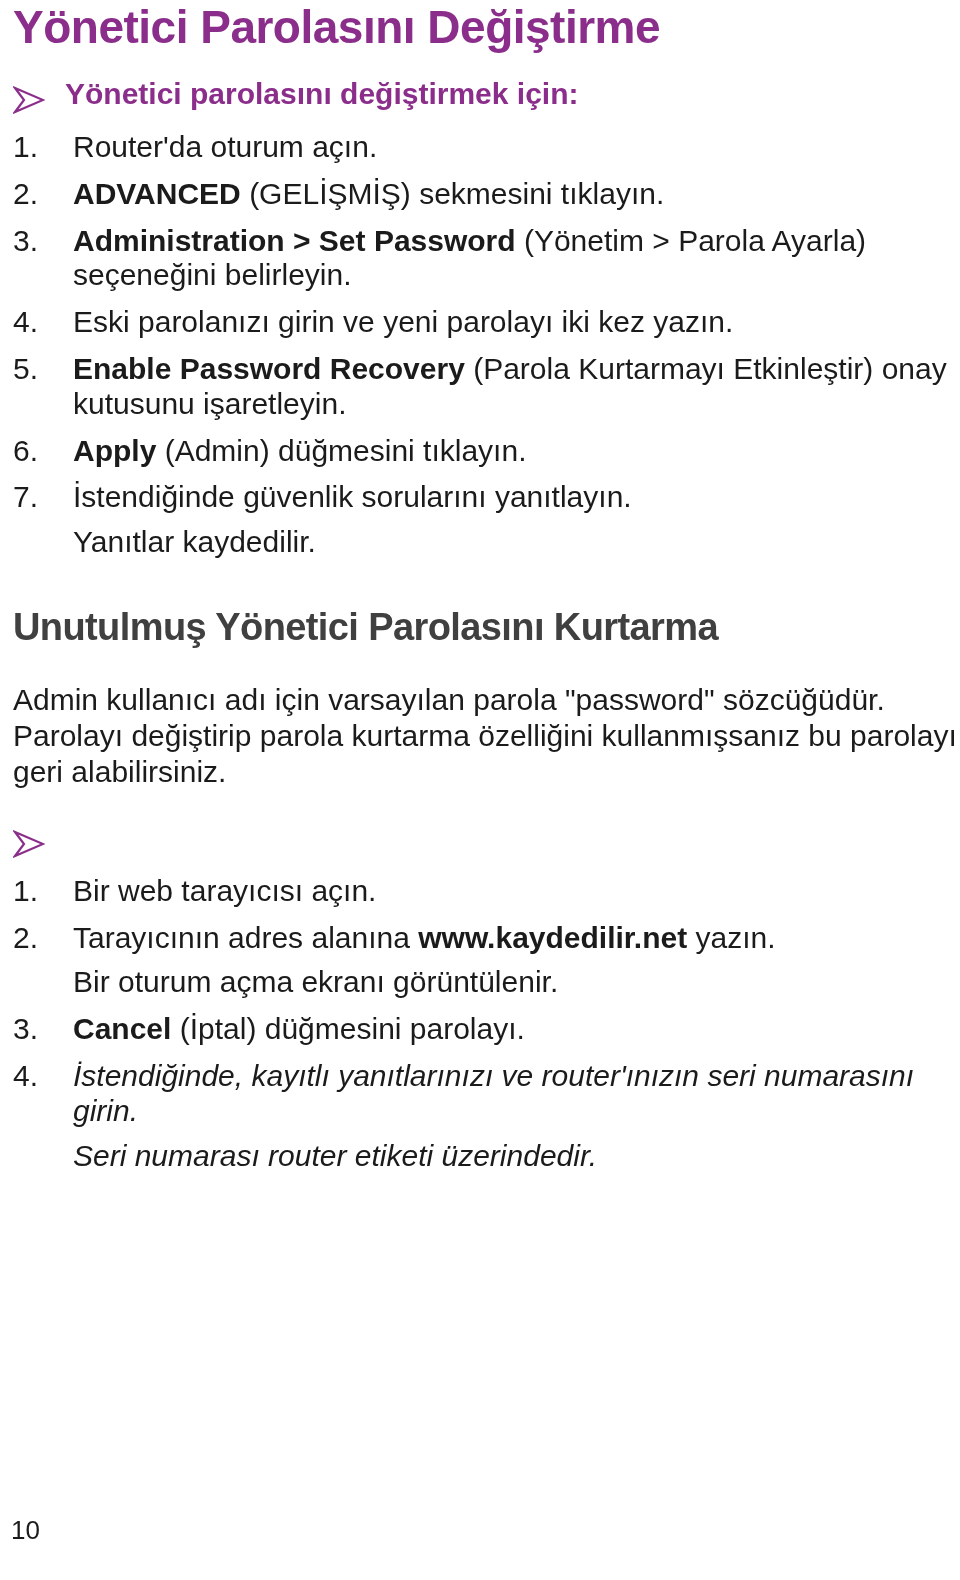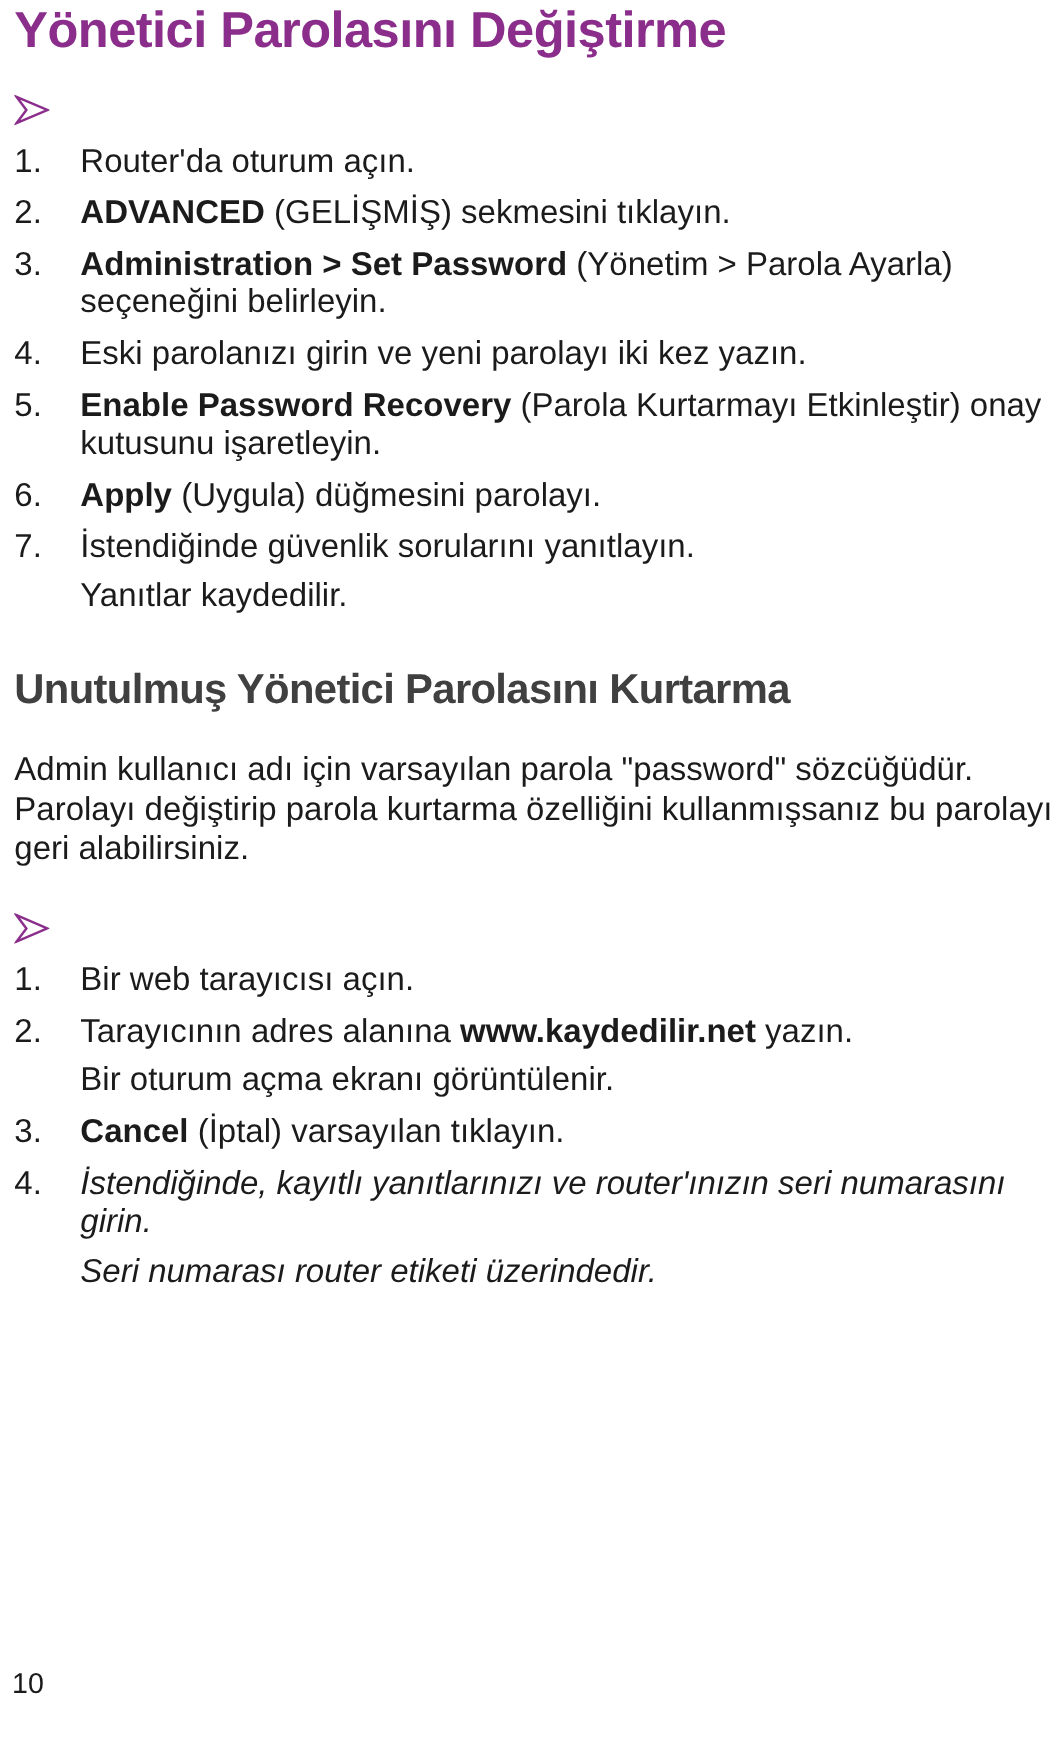--- a/index.html
+++ b/index.html
@@ -141,20 +141,21 @@
 <div class="page">
 
   <h1 class="doc-title">Yönetici Parolasını Değiştirme</h1>
 
   <div class="bullet-line">
     <span class="arrow-bullet">
       <svg width="32" height="28" viewBox="0 0 32 28" aria-hidden="true">
         <path d="M2 2 L30 14 L2 26 L11 14 Z" fill="none" stroke="#8B2E8B" stroke-width="2.2" stroke-linejoin="miter"></path>
       </svg>
     </span>
+    <span class="bullet-text">Yönetici parolasını değiştirmek için:</span>
   </div>
 
   <ol class="steps" id="steps-change">
       <li>
         <span class="step-num">1.</span>
         <div style="flex: 1 1 auto;">
           <div class="step-body"><span>Router'da oturum açın.</span></div>
         </div>
       </li>
       <li>
@@ -177,21 +178,21 @@
       </li>
       <li>
         <span class="step-num">5.</span>
         <div style="flex: 1 1 auto;">
           <div class="step-body"><b>Enable Password Recovery </b><span>(Parola Kurtarmayı Etkinleştir) onay kutusunu işaretleyin.</span></div>
         </div>
       </li>
       <li>
         <span class="step-num">6.</span>
         <div style="flex: 1 1 auto;">
-          <div class="step-body"><b>Apply </b><span>(Uygula) düğmesini parolayı.</span></div>
+          <div class="step-body"><b>Apply </b><span>(Admin) düğmesini tıklayın.</span></div>
         </div>
       </li>
       <li>
         <span class="step-num">7.</span>
         <div style="flex: 1 1 auto;">
           <div class="step-body"><span>İstendiğinde güvenlik sorularını yanıtlayın.</span></div>
           <div class="step-note">Yanıtlar kaydedilir.</div>
         </div>
       </li>
     </ol>
@@ -218,21 +219,21 @@
       <li>
         <span class="step-num">2.</span>
         <div style="flex: 1 1 auto;">
           <div class="step-body"><span>Tarayıcının adres alanına </span><b>www.kaydedilir.net</b><span> yazın.</span></div>
           <div class="step-note">Bir oturum açma ekranı görüntülenir.</div>
         </div>
       </li>
       <li>
         <span class="step-num">3.</span>
         <div style="flex: 1 1 auto;">
-          <div class="step-body"><b>Cancel </b><span>(İptal) varsayılan tıklayın.</span></div>
+          <div class="step-body"><b>Cancel </b><span>(İptal) düğmesini parolayı.</span></div>
         </div>
       </li>
       <li>
         <span class="step-num">4.</span>
         <div style="flex: 1 1 auto; font-style: italic;">
           <div class="step-body"><span>İstendiğinde, kayıtlı yanıtlarınızı ve router'ınızın seri numarasını girin.</span></div>
           <div class="step-note">Seri numarası router etiketi üzerindedir.</div>
         </div>
       </li>
     </ol>

